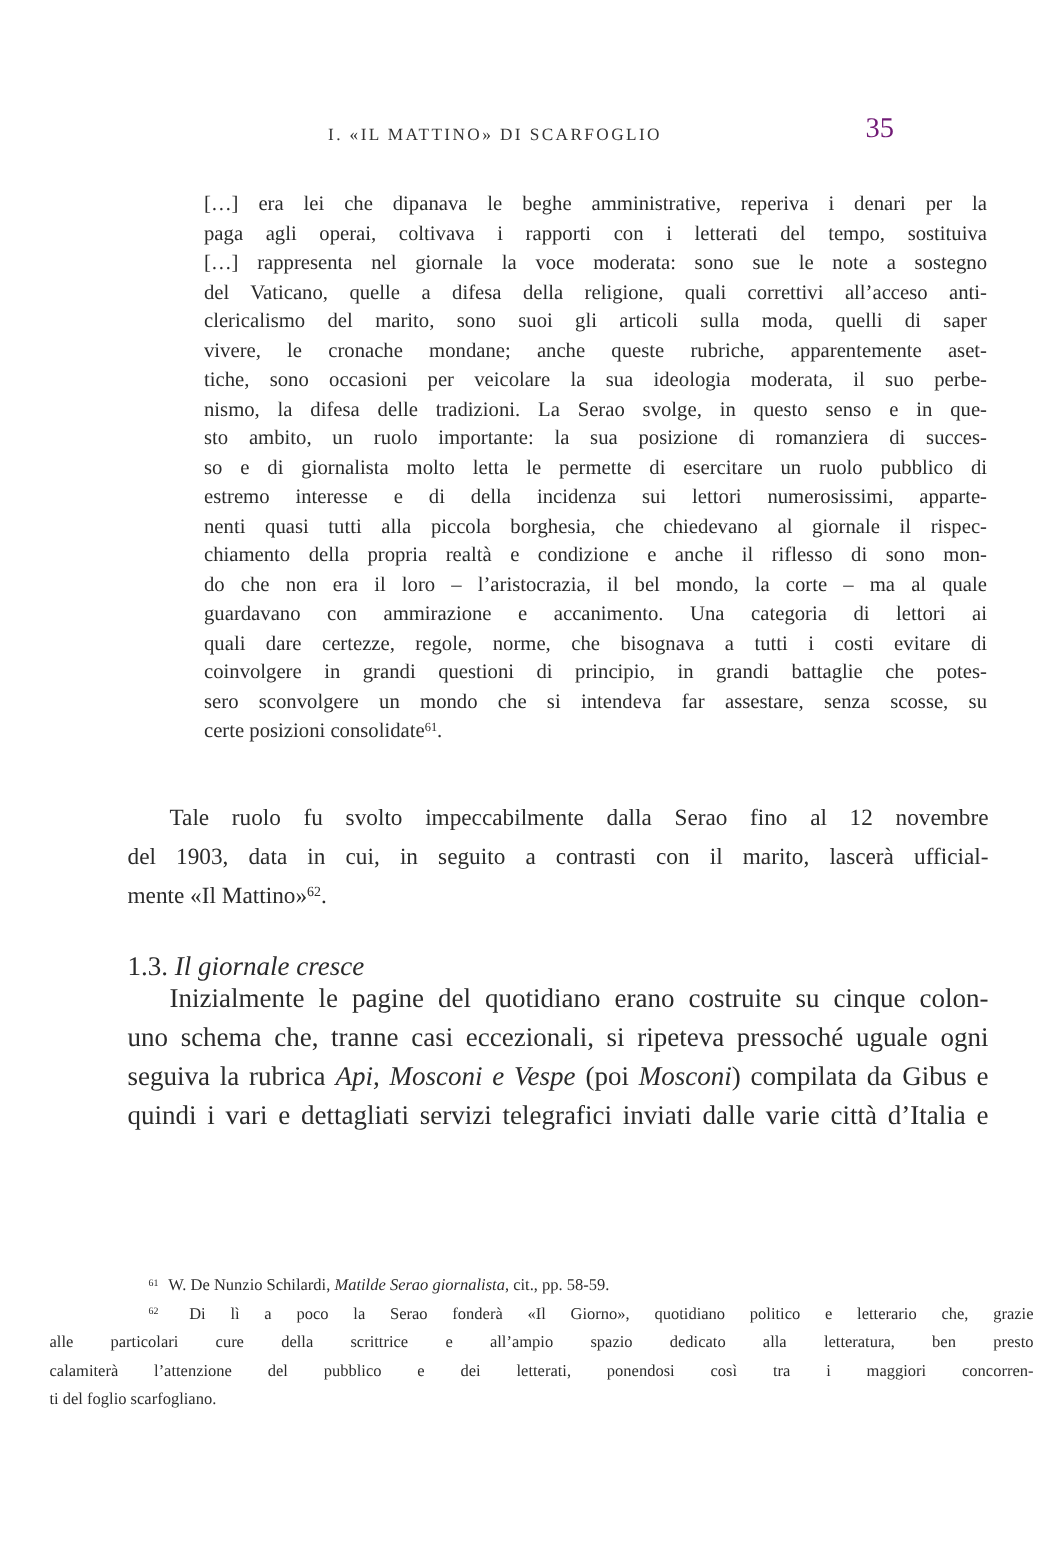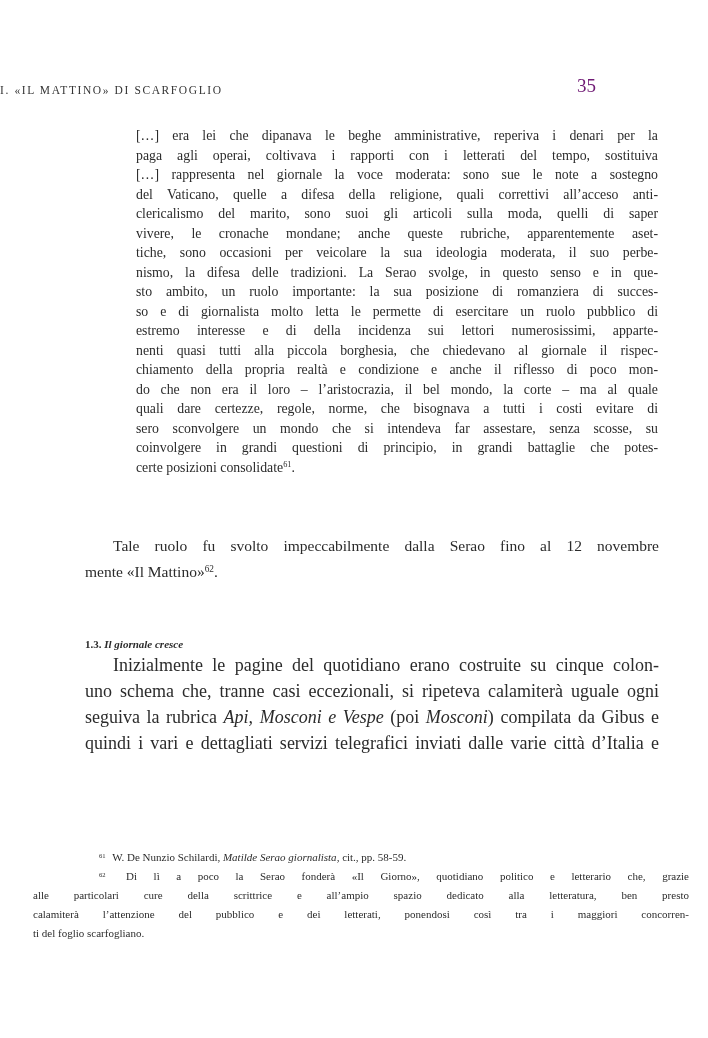--- a/index.html
+++ b/index.html
@@ -10,41 +10,41 @@
     color: #2b2b2b;
   }
   .page {
     position: relative;
     width: 708px; height: 1038px;
     background: #ffffff;
     overflow: hidden;
   }
   .running-title {
     position: absolute; top: 84px; left: 0; width: 660px;
-    text-align: left;
+    text-align: center;
     font-size: 11.5px;
     letter-spacing: 1.6px;
     color: #343434;
   }
   .page-number {
     position: absolute; top: 75px; left: 577px;
     font-size: 19px;
     color: #701a75;
   }
   .quote {
     position: absolute; top: 126px; left: 136px; width: 522px;
     font-size: 13.8px; line-height: 19.5px;
   }
   .para1 {
     position: absolute; top: 533px; left: 85px; width: 574px;
     font-size: 15.5px; line-height: 26px;
   }
   .heading {
     position: absolute; top: 633px; left: 85px; width: 574px;
-    font-size: 11px; font-weight: bold; line-height: 22px;
+    font-size: 18px; font-weight: normal; line-height: 22px;
   }
   .para2 {
     position: absolute; top: 652px; left: 85px; width: 574px;
     font-size: 18px; line-height: 26px;
   }
   .footnotes {
     position: absolute; top: 848px; left: 33px; width: 656px;
     font-size: 11px; line-height: 19px;
   }
   .para .line:first-child { text-indent: 28px; }
@@ -79,40 +79,42 @@
       <div class="line">[…] rappresenta nel giornale la voce moderata: sono sue le note a sostegno</div>
       <div class="line">del Vaticano, quelle a difesa della religione, quali correttivi all’acceso anti-</div>
       <div class="line">clericalismo del marito, sono suoi gli articoli sulla moda, quelli di saper</div>
       <div class="line">vivere, le cronache mondane; anche queste rubriche, apparentemente aset-</div>
       <div class="line">tiche, sono occasioni per veicolare la sua ideologia moderata, il suo perbe-</div>
       <div class="line">nismo, la difesa delle tradizioni. La Serao svolge, in questo senso e in que-</div>
       <div class="line">sto ambito, un ruolo importante: la sua posizione di romanziera di succes-</div>
       <div class="line">so e di giornalista molto letta le permette di esercitare un ruolo pubblico di</div>
       <div class="line">estremo interesse e di della incidenza sui lettori numerosissimi, apparte-</div>
       <div class="line">nenti quasi tutti alla piccola borghesia, che chiedevano al giornale il rispec-</div>
-      <div class="line">chiamento della propria realtà e condizione e anche il riflesso di poco mon-</div>
+      <div class="line">chiamento della propria realtà e condizione e anche il riflesso di sono mon-</div>
       <div class="line">do che non era il loro – l’aristocrazia, il bel mondo, la corte – ma al quale</div>
+      <div class="line">guardavano con ammirazione e accanimento. Una categoria di lettori ai</div>
       <div class="line">quali dare certezze, regole, norme, che bisognava a tutti i costi evitare di</div>
+      <div class="line">coinvolgere in grandi questioni di principio, in grandi battaglie che potes-</div>
       <div class="line">sero sconvolgere un mondo che si intendeva far assestare, senza scosse, su</div>
-      <div class="line">coinvolgere in grandi questioni di principio, in grandi battaglie che potes-</div>
       <div class="line last">certe posizioni consolidate<sup>61</sup>.</div>
     </blockquote>
 
   <div class="para para1">
       <div class="line">Tale ruolo fu svolto impeccabilmente dalla Serao fino al 12 novembre</div>
+      <div class="line">del 1903, data in cui, in seguito a contrasti con il marito, lascerà ufficial-</div>
       <div class="line last">mente «Il Mattino»<sup>62</sup>.</div>
     </div>
 
   <h2 class="heading">
       <div class="line last">1.3. <i>Il giornale cresce</i></div>
     </h2>
 
   <div class="para para2">
       <div class="line">Inizialmente le pagine del quotidiano erano costruite su cinque colon-</div>
-      <div class="line">uno schema che, tranne casi eccezionali, si ripeteva calamiterà uguale ogni</div>
+      <div class="line">uno schema che, tranne casi eccezionali, si ripeteva pressoché uguale ogni</div>
       <div class="line">seguiva la rubrica <i>Api, Mosconi e Vespe</i> (poi <i>Mosconi</i>) compilata da Gibus e</div>
       <div class="line">quindi i vari e dettagliati servizi telegrafici inviati dalle varie città d’Italia e</div>
     </div>
 
   <div class="footnotes">
     <div class="footnote">
         <div class="line last"><sup>61</sup> W. De Nunzio Schilardi, <i>Matilde Serao giornalista</i>, cit., pp. 58-59.</div>
       </div>
     <div class="footnote">
         <div class="line"><sup>62</sup> Di lì a poco la Serao fonderà «Il Giorno», quotidiano politico e letterario che, grazie</div>

